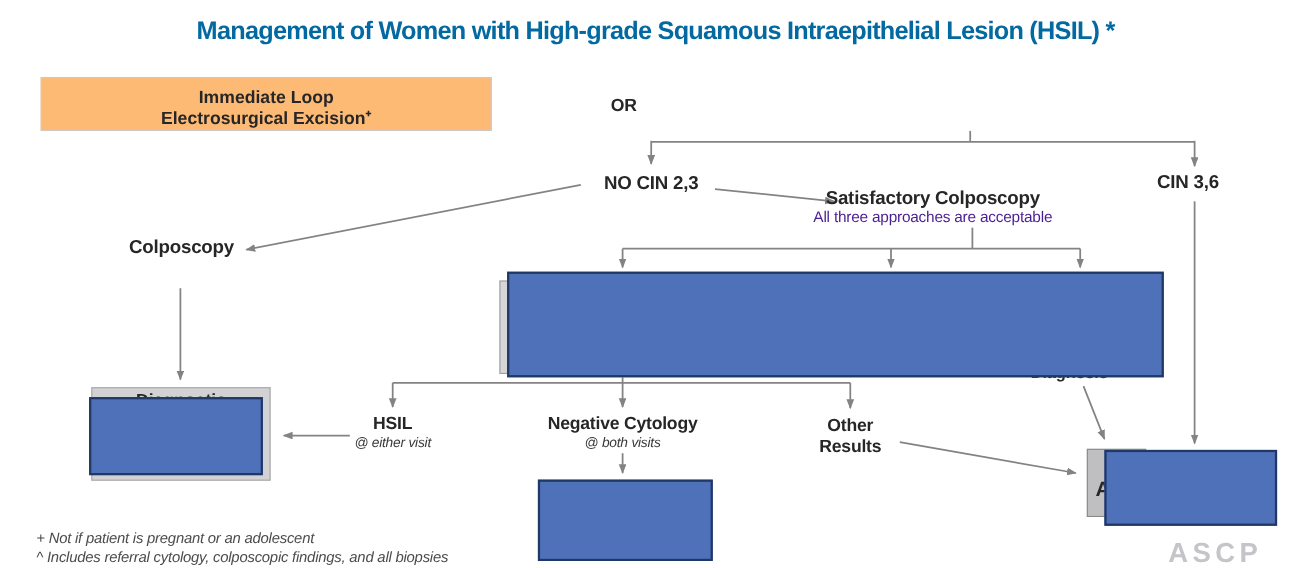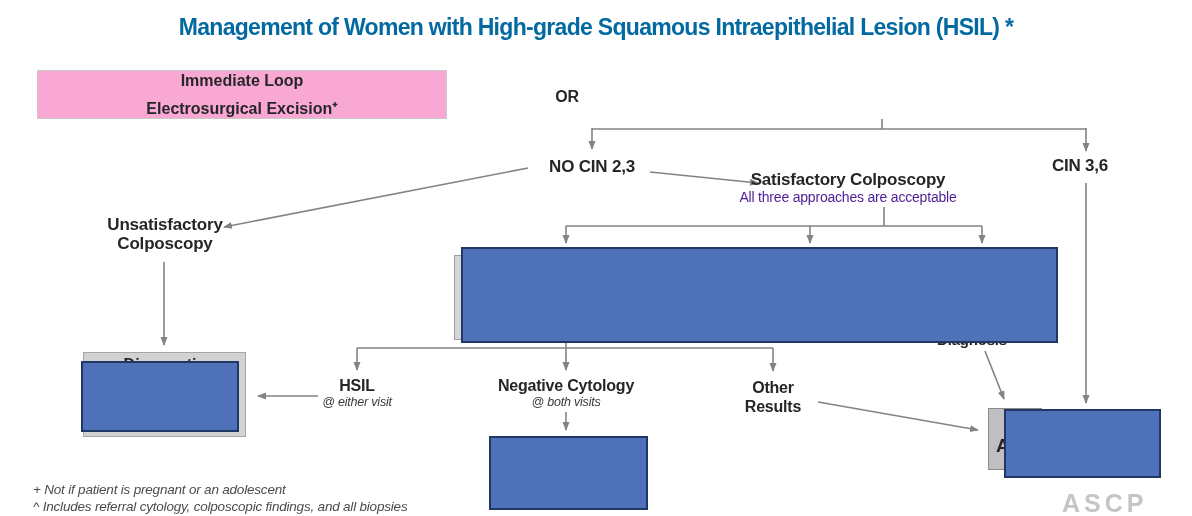--- a/index.html
+++ b/index.html
@@ -1,23 +1,23 @@
 <!DOCTYPE html>
 <html><head>
 <meta charset="utf-8">
 <style>
   html,body { margin:0; padding:0; background:#ffffff; }
   .canvas {
     position:relative; width:1192px; height:516px; background:#ffffff;
     font-family:"Liberation Sans", sans-serif; color:#262628; overflow:hidden;
   }
   .node {
-    position:absolute; background:#f9a8d4; border:1px solid #c9c9c9;
+    position:absolute; background:#fdba74; border:1px solid #c9c9c9;
     box-sizing:border-box; display:flex; flex-direction:column;
-    align-items:center; justify-content:space-between; z-index:1; text-align:center;
+    align-items:center; justify-content:flex-end; z-index:1; text-align:center;
   }
   .arrows { position:absolute; left:0; top:0; z-index:2; }
   .lbl { position:absolute; text-align:center; z-index:3; letter-spacing:-0.2px; }
   .b  { font-weight:bold; color:#262628; }
   .t17 { font-size:17px; line-height:19px; }
   .t16 { font-size:16px; line-height:19px; }
   .sub { font-size:12.5px; line-height:14px; font-style:italic; color:#3a3a3c; }
   .gray-note { font-size:14px; line-height:16px; color:#4c1d95; }
   .title {
     position:absolute; left:0; top:14px; width:100%; text-align:center;
@@ -96,21 +96,20 @@
   <div class="lbl b t17" style="left:512px; top:157px; width:160px;">NO CIN 2,3</div>
 
   <div class="lbl b t17" style="left:1020px; top:156px; width:120px;">CIN 3,6</div>
 
   <div class="lbl" style="left:728px; top:170px; width:240px;text-align:center;">
     <div class="b t17">Satisfactory Colposcopy</div>
     <div class="gray-note">All three approaches are acceptable</div>
   </div>
 
   <div class="lbl" style="left:85px; top:215px; width:160px;">
-    <div class="b t17">Unsatisfactory</div>
     <div class="b t17">Colposcopy</div>
   </div>
 
   <div style="position:absolute; left:454px; top:255px; width:14px; height:85px;
               background:#d6d6d8; border:1px solid #9e9e9e; box-sizing:border-box; z-index:1;"></div>
 
   <div class="node" style="left:83px; top:352px; width:163px; height:85px; justify-content:flex-start;
               background:#d2d2d4; border:1px solid #a6a6a6;">
     <div class="b t16" style="padding-top:2px;">Diagnostic</div>
   </div>

